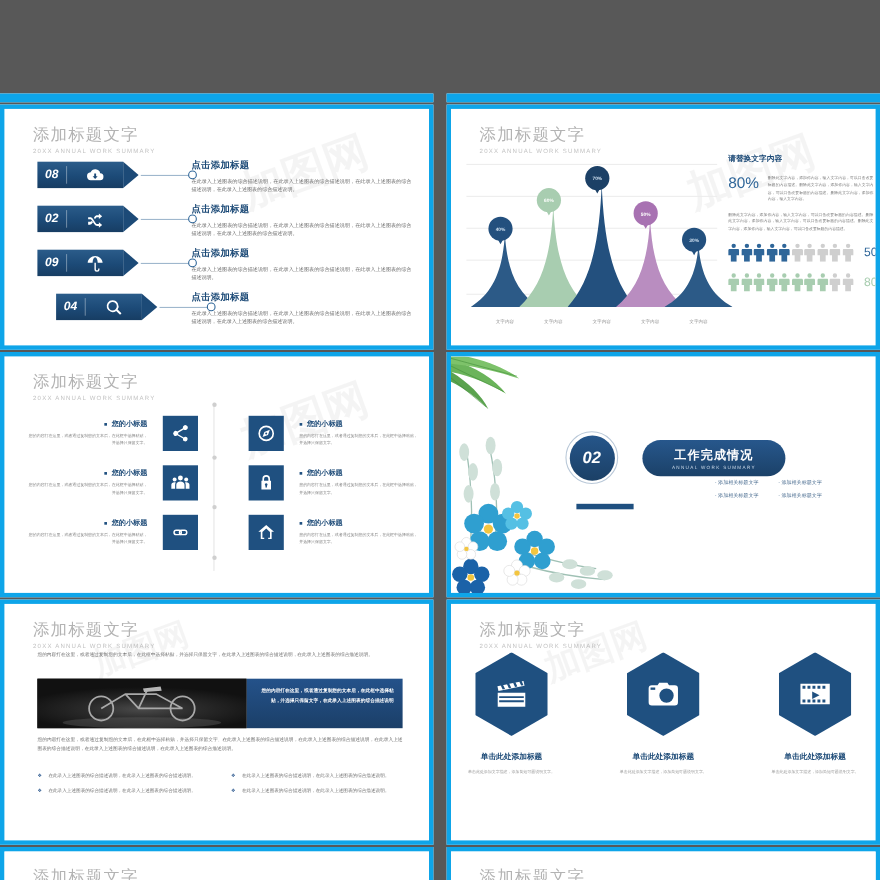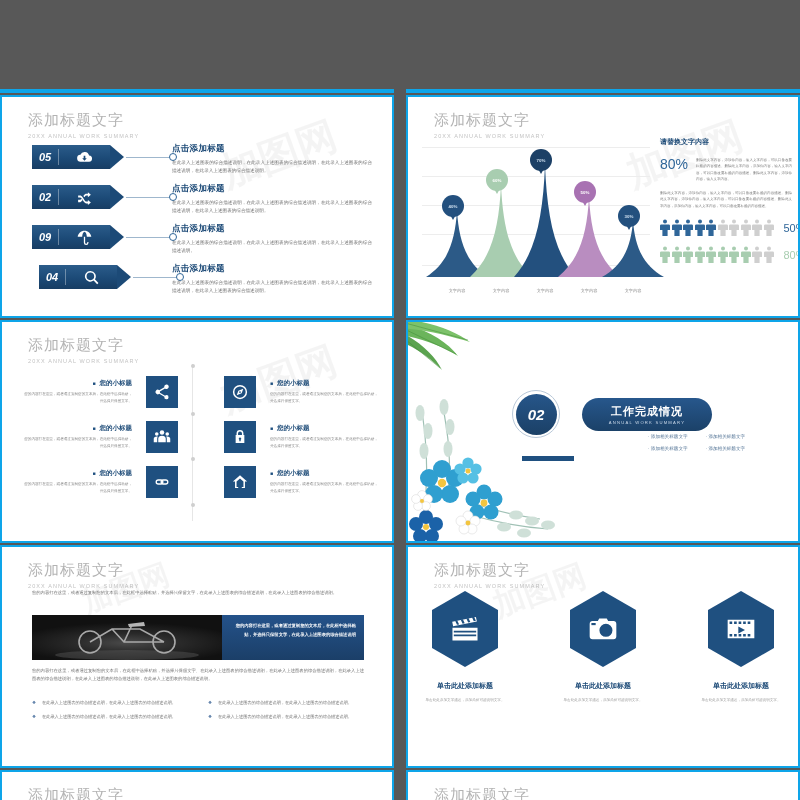--- a/index.html
+++ b/index.html
@@ -16,21 +16,21 @@
     grid-template-columns: 394px 394px;
     grid-template-rows: 93px 223px 223px 223px 38px;
     column-gap: 12px;
     row-gap: 2px;
     background: #585858;
   }
   .slide {
     position: relative;
     background: #ffffff;
     overflow: hidden;
-    border: 2px solid #0ea5e9;
+    border: 4px solid #0ea5e9;
   }
   
   .crop-top  { align-self: end; }
   .slide-inner {
     position: absolute;
     left: 0; width: 394px; height: 223px;
     background: #fff;
   }
   .crop-top .slide-inner { bottom: 0; }
   .crop-bot .slide-inner { top: 0; }
@@ -208,21 +208,21 @@
 
   <div class="slide">
     <div class="hdr">
       <div class="t">添加标题文字</div>
       <div class="s">20XX ANNUAL WORK SUMMARY</div>
     </div>
     <div class="watermark">加图网</div>
 
     <div class="arow" style="left:30px;top:48px;">
       <div class="atag">
-        <div class="num">05</div>
+        <div class="num">08</div>
         <div class="sep"></div>
         <div class="ic">
           <svg viewBox="0 0 24 24">
               <path d="M18.5 9.2A6.5 6.5 0 0 0 6.2 8 5 5 0 0 0 7 18h11a4.4 4.4 0 0 0 .5-8.8zM12 16.5l-3.2-3.4h2V9.6h2.4v3.5h2z"></path>
             </svg>
         </div>
       </div>
       <div class="aline"></div>
       <div class="adot"></div>
     </div>
@@ -261,21 +261,21 @@
         </div>
       </div>
       <div class="aline"></div>
       <div class="adot"></div>
     </div>
     <div class="atxt" style="top:126px;">
       <div class="h">点击添加标题</div>
       <div class="b">在此录入上述图表的综合描述说明，在此录入上述图表的综合描述说明，在此录入上述图表的综合描述说明。</div>
     </div>
 
-    <div class="arow" style="left:37px;top:168px;">
+    <div class="arow" style="left:47px;top:168px;">
       <div class="atag">
         <div class="num">04</div>
         <div class="sep"></div>
         <div class="ic">
           <svg viewBox="0 0 24 24">
               <path d="M10.4 2.8a7.6 7.6 0 1 0 4.6 13.6l5 5 1.8-1.8-5-5A7.6 7.6 0 0 0 10.4 2.8zm0 2.2a5.4 5.4 0 1 1 0 10.8 5.4 5.4 0 0 1 0-10.8z"></path>
             </svg>
         </div>
       </div>
       <div class="aline"></div>

